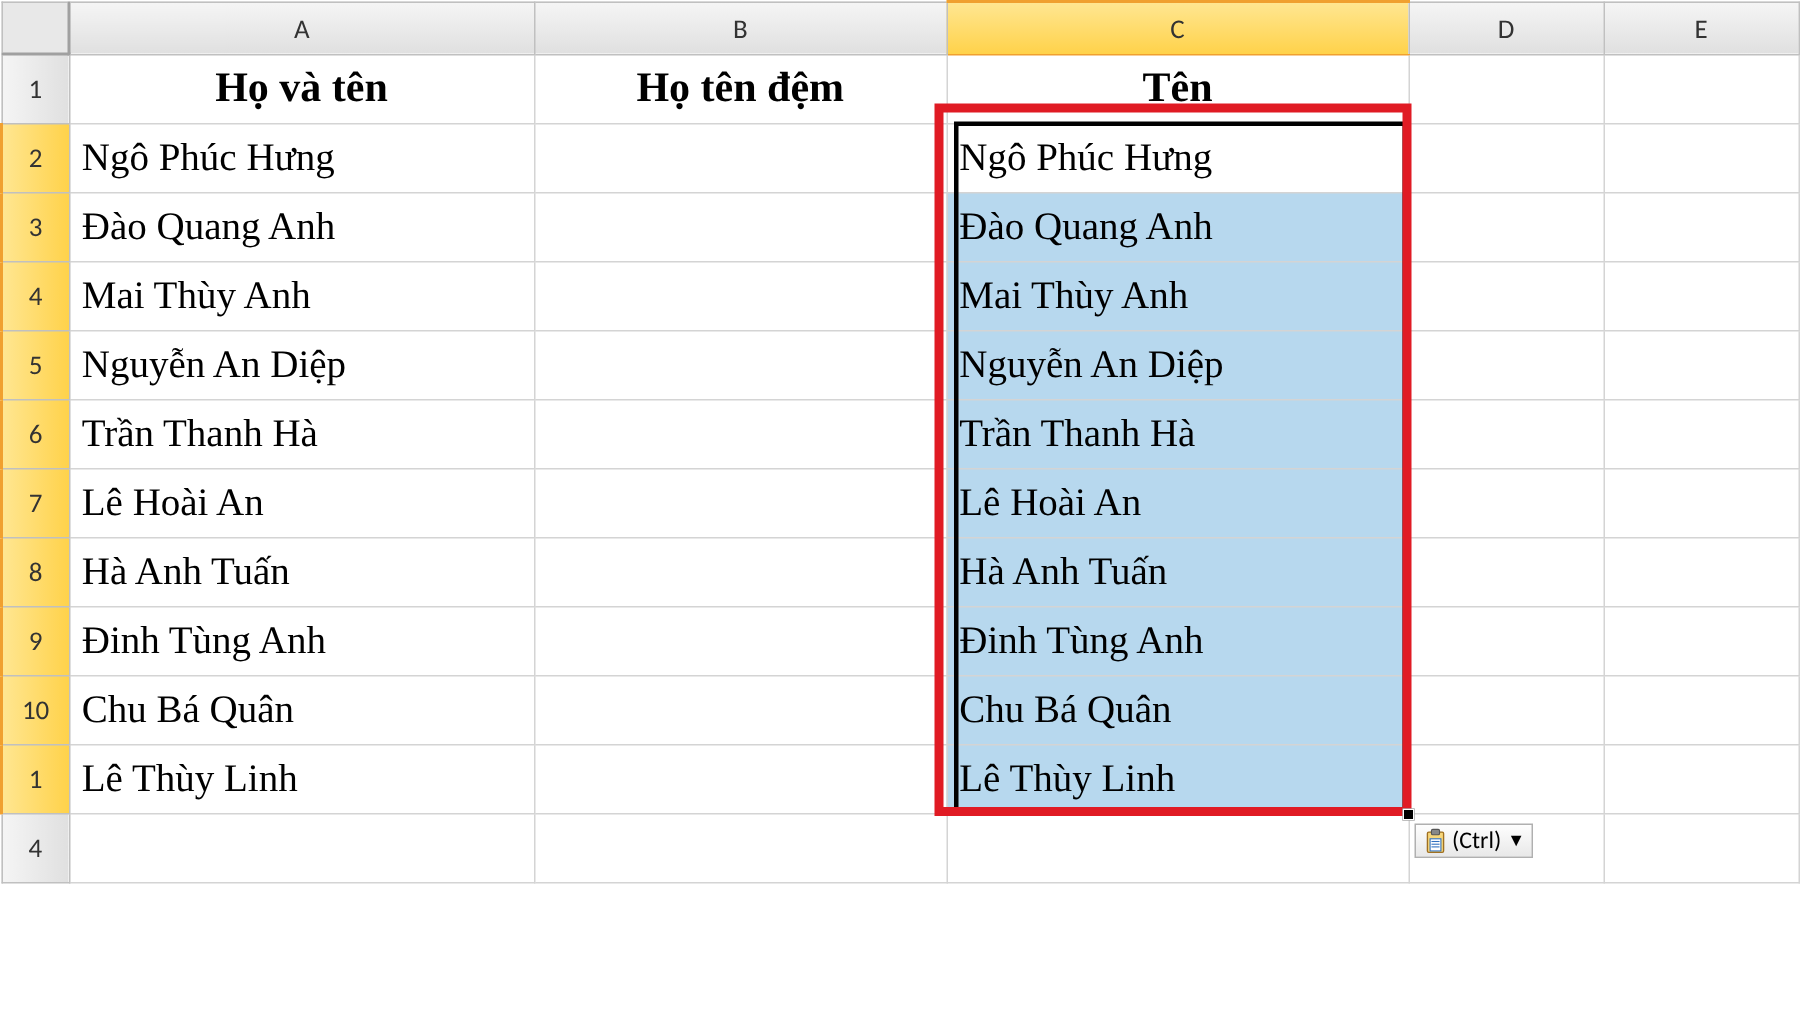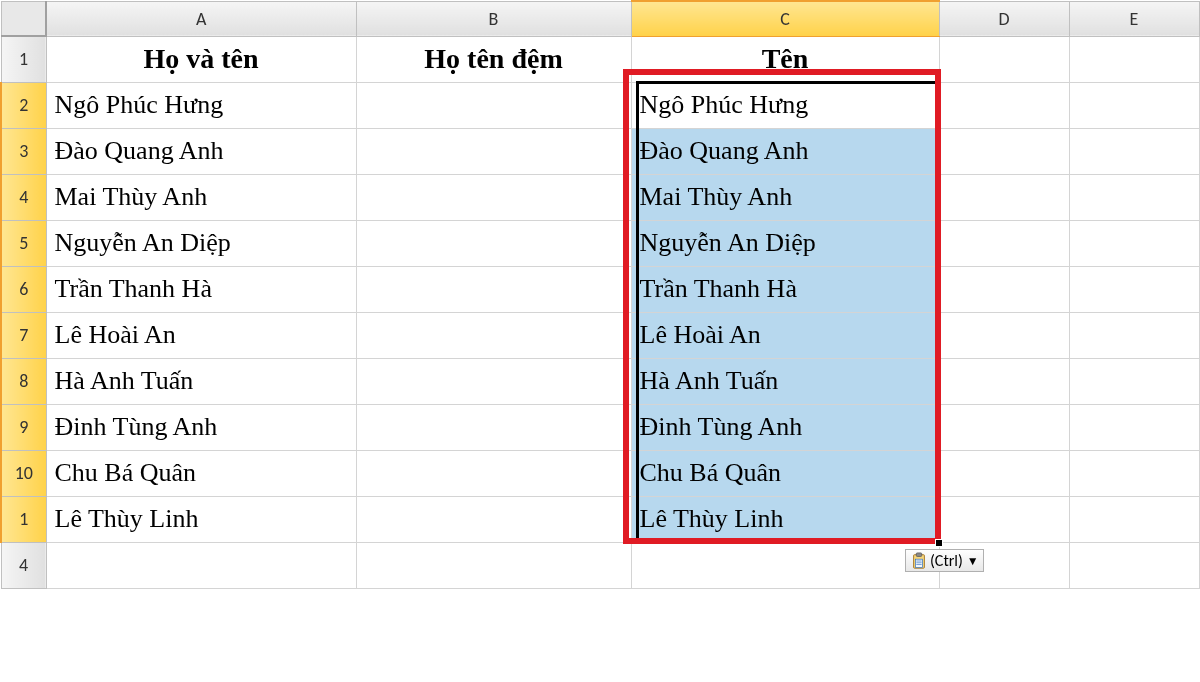--- a/index.html
+++ b/index.html
@@ -233,21 +233,21 @@
     </tr>
   </tbody>
     </table>
 
   <div class="selection-border" style="left:636px; top:81px; width:302px; height:461px;"></div>
 
   <div class="red-box" style="left:623px; top:69px; width:318px; height:475px;"></div>
 
   <div class="fill-handle" style="left:935px; top:539px;"></div>
 
-  <div class="paste-smarttag" style="left:905px; top:549px;">
+  <div class="paste-smarttag" style="left:943px; top:549px;">
     <svg class="clip-icon" viewBox="0 0 20 20">
       <rect x="4" y="3" width="12" height="15" rx="1" fill="#f7d67a" stroke="#a07020" stroke-width="1"></rect>
       <rect x="7" y="1" width="6" height="4" rx="1" fill="#888" stroke="#555" stroke-width="0.8"></rect>
       <rect x="6" y="8" width="8" height="9" fill="#fff" stroke="#3070c0" stroke-width="0.8"></rect>
       <line x1="7" y1="10" x2="13" y2="10" stroke="#3070c0" stroke-width="0.8"></line>
       <line x1="7" y1="12" x2="13" y2="12" stroke="#3070c0" stroke-width="0.8"></line>
       <line x1="7" y1="14" x2="13" y2="14" stroke="#3070c0" stroke-width="0.8"></line>
     </svg>
     <span>(Ctrl)</span>
     <span class="dropdown-arrow">▼</span>

